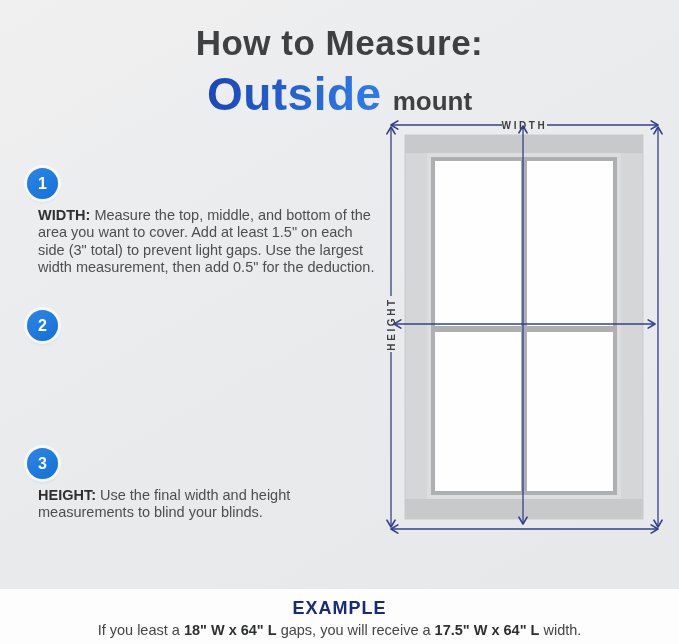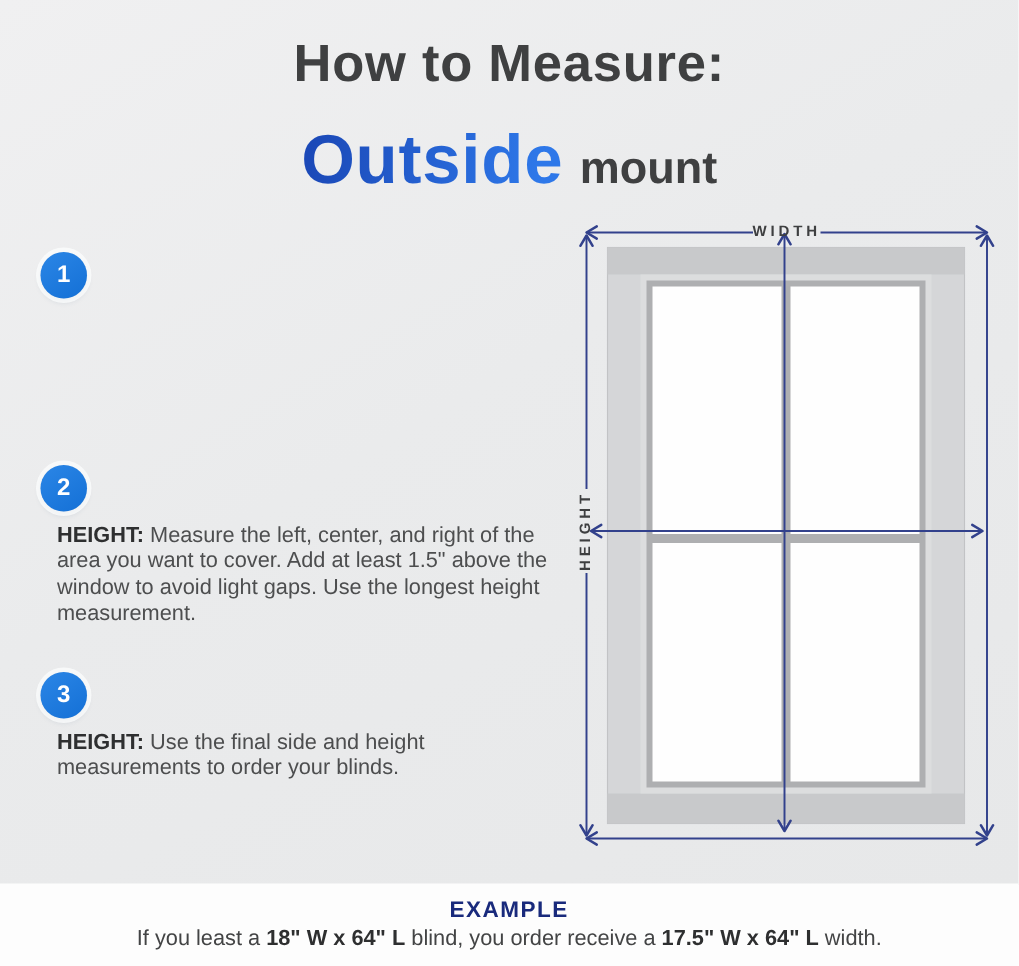--- a/index.html
+++ b/index.html
@@ -16,94 +16,94 @@
 
   
   .title-block {
     position: absolute; left: 0; top: 25px; width: 100%;
     text-align: center; line-height: 1.05;
   }
   .title-line1 {
     font-size: 35px; font-weight: 700; color: #3f4041; letter-spacing: 0.5px;
   }
   .title-line2 {
-    margin-top: 20px;
+    margin-top: 8px;
     display: flex; justify-content: center; align-items: baseline; gap: 11px;
   }
   .title-highlight {
     font-size: 46px; font-weight: 700; letter-spacing: 0.5px;
     background: linear-gradient(97deg, #1b49b8 5%, #2e78e9 90%);
     -webkit-background-clip: text; background-clip: text;
     color: transparent;
   }
-  .title-suffix { font-size: 30px; font-weight: 700; color: #3f4041; }
+  .title-suffix { font-size: 26px; font-weight: 700; color: #3f4041; }
 
   
   .step { position: absolute; left: 27px; width: 352px; }
   .step-1 { top: 168px; }
   .step-2 { top: 310px; }
   .step-3 { top: 448px; }
   .badge {
     width: 31px; height: 31px; border-radius: 50%;
     background: linear-gradient(145deg, #2b86e6 0%, #1470d6 100%);
     color: #ffffff; font-size: 16px; font-weight: 700;
     display: flex; align-items: center; justify-content: center;
     box-shadow: 0 0 0 3px rgba(252,253,254,0.75), 0 2px 4px rgba(40,70,110,0.18);
   }
   .step-text {
     margin-top: 8px; margin-left: 11px; width: 340px;
     font-size: 14.5px; line-height: 17.4px; color: #4d4e4f;
   }
   .step-text b { font-weight: 700; color: #2e2f30; }
 
   
-  .diagram { position: absolute; left: 382px; top: 140px; width: 290px; height: 430px; }
+  .diagram { position: absolute; left: 382px; top: 110px; width: 290px; height: 430px; }
   .diagram svg { display: block; width: 100%; height: 100%; }
   .dim-label {
     font-family: "Liberation Sans", "DejaVu Sans", sans-serif;
     font-size: 10px; font-weight: 700; letter-spacing: 2.6px; fill: #3e3f40;
   }
 
   
   .footer {
     position: absolute; left: 0; top: 589px; width: 679px; height: 55px;
     background: #fdfdfd; text-align: center;
   }
   .example-heading {
     margin-top: 9px;
-    font-size: 15px; font-weight: 700; letter-spacing: 1px; color: #192a7c; text-align: center;
+    font-size: 18px; font-weight: 700; letter-spacing: 1px; color: #192a7c; text-align: center;
   }
   .example-text { margin-top: 3px; font-size: 14.5px; color: #434445; }
   .example-text b { font-weight: 700; color: #2e2f30; }
 </style>
 </head>
 <body>
 
 <div class="canvas">
 
   <header class="title-block">
     <div class="title-line1">How to Measure:</div>
     <div class="title-line2">
       <span class="title-highlight">Outside</span>
       <span class="title-suffix">mount</span>
     </div>
   </header>
 
   <section class="step step-1">
     <div class="badge">1</div>
+    <p class="step-text"><b>WIDTH:</b> <span>Measure the top, middle, and bottom of the area you want to cover. Add at least 1.5" on each side (3" total) to prevent light gaps. Use the largest width measurement, then add 0.5" for the deduction.</span></p>
   </section>
 
   <section class="step step-2">
     <div class="badge">2</div>
-    <p class="step-text"><b>HEIGHT:</b> <span>Measure the left, center, and right of the area you want to cover. Add at least 1.5" above the window to avoid light gaps. Use the longest height measurement.</span></p>
   </section>
 
   <section class="step step-3">
     <div class="badge">3</div>
-    <p class="step-text"><b>HEIGHT:</b> <span>Use the final side and height measurements to order your blinds.</span></p>
+    <p class="step-text"><b>HEIGHT:</b> <span>Use the final width and height measurements to blind your blinds.</span></p>
   </section>
 
   <div class="diagram">
     <svg viewBox="0 0 290 430">
       <defs>
         <marker id="ah" viewBox="0 0 10 10" refX="8.2" refY="5" markerWidth="8.5" markerHeight="8.5" orient="auto-start-reverse">
           <path d="M2 1.3 L8.2 5 L2 8.7" fill="none" stroke="#32418c" stroke-width="1.5" stroke-linecap="round" stroke-linejoin="round"></path>
         </marker>
       </defs>
 
@@ -136,16 +136,16 @@
         <line x1="12" y1="214" x2="273" y2="214" marker-start="url(#ah)" marker-end="url(#ah)"></line>
       </g>
 
       <text class="dim-label" x="142.5" y="15" text-anchor="middle" dominant-baseline="central">WIDTH</text>
       <text class="dim-label" x="9" y="214" text-anchor="middle" dominant-baseline="central" transform="rotate(-90 9 214)">HEIGHT</text>
     </svg>
   </div>
 
   <footer class="footer">
     <div class="example-heading">EXAMPLE</div>
-    <p class="example-text"><span>If you least a </span><b>18" W x 64" L</b><span> blind, you order receive a </span><b>17.5" W x 64" L</b><span> width.</span></p>
+    <p class="example-text"><span>If you least a </span><b>18" W x 64" L</b><span> gaps, you will receive a </span><b>17.5" W x 64" L</b><span> width.</span></p>
   </footer>
 
 </div>
 
 </body></html>

